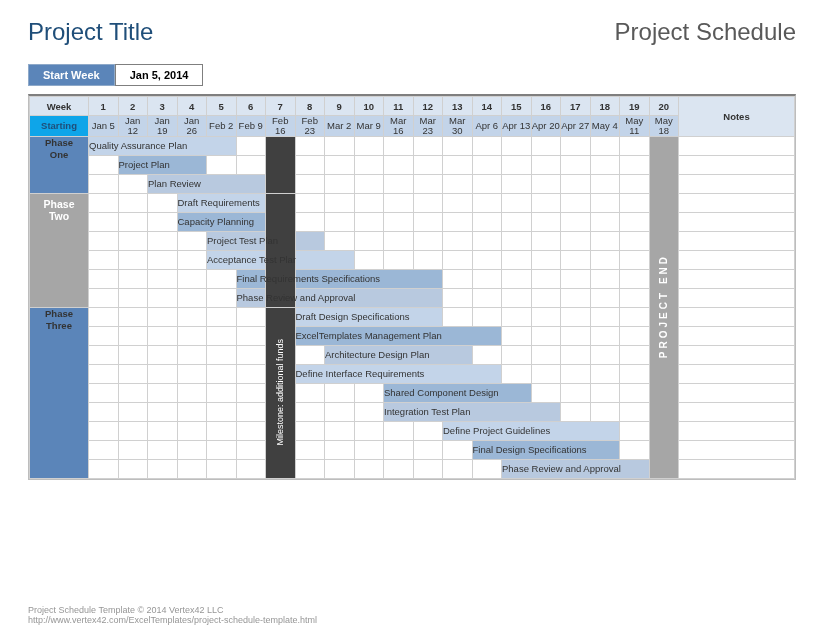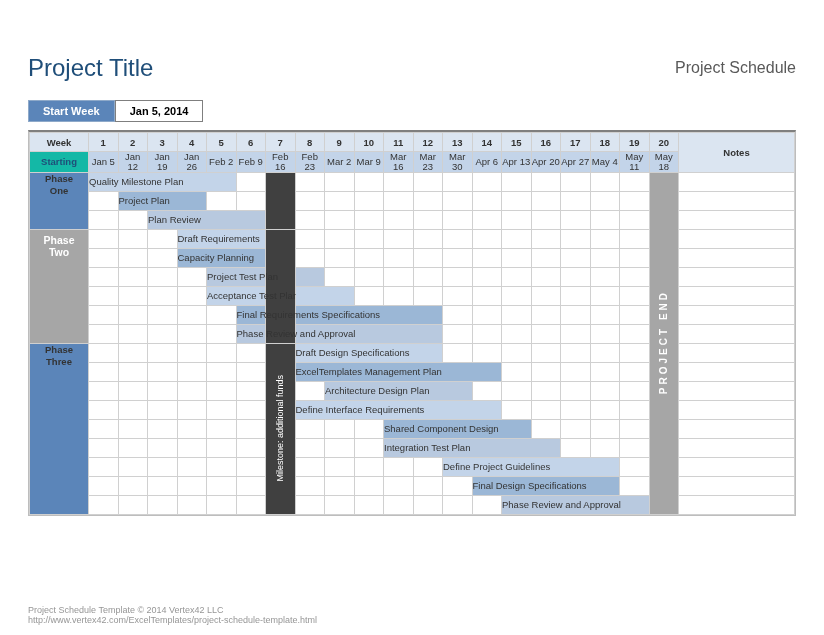--- a/index.html
+++ b/index.html
@@ -11,31 +11,30 @@
     height: 635px;
     overflow: hidden;
     position: relative;
   }
   .page {
     padding: 18px 28px 10px 28px;
   }
   .title-row {
     display: flex;
     justify-content: space-between;
-    align-items: center;
+    align-items: flex-start;
     margin-bottom: 18px;
-    margin-top: 36px;
   }
   .project-title {
     font-size: 24px;
     color: #1f4e79;
     font-weight: normal;
   }
   .page-heading {
-    font-size: 16px;
+    font-size: 24px;
     color: #595959;
     font-weight: normal;
   }
   .startweek-row {
     display: flex;
     align-items: stretch;
     margin-bottom: 8px;
   }
   .startweek-label {
     background: #5b85b9;
@@ -85,21 +84,21 @@
   .hdr2 th {
     background: #c3d4e9;
     color: #1f4e79;
     text-align: center;
     font-size: 9px;
     line-height: 1.05;
     height: 30px;
     font-weight: normal;
   }
   .hdr2 th.starting-label {
-    background:#14b8a6;
+    background:#0ea5e9;
     color:#1f4e79;
     font-weight: bold;
   }
   td.phase {
     background: #5b85b9;
     color: #fff;
     font-weight: bold;
     font-size: 10.5px;
     text-align: center;
     vertical-align: top;
@@ -248,21 +247,21 @@
         <th>May 4</th>
         <th>May 11</th>
         <th>May 18</th>
       </tr>
 
       <tr>
         <td class="phase" rowspan="3">
           <span>Phase</span><br>
           <span>One</span>
         </td>
-        <td class="bar" colspan="5">Quality Milestone Plan</td>
+        <td class="bar" colspan="5">Quality Assurance Plan</td>
         <td class="cell"></td>
         <td class="milestone-col" rowspan="3"></td>
         <td class="cell"></td>
             <td class="cell"></td>
             <td class="cell"></td>
             <td class="cell"></td>
             <td class="cell"></td>
             <td class="cell"></td>
             <td class="cell"></td>
             <td class="cell"></td>

